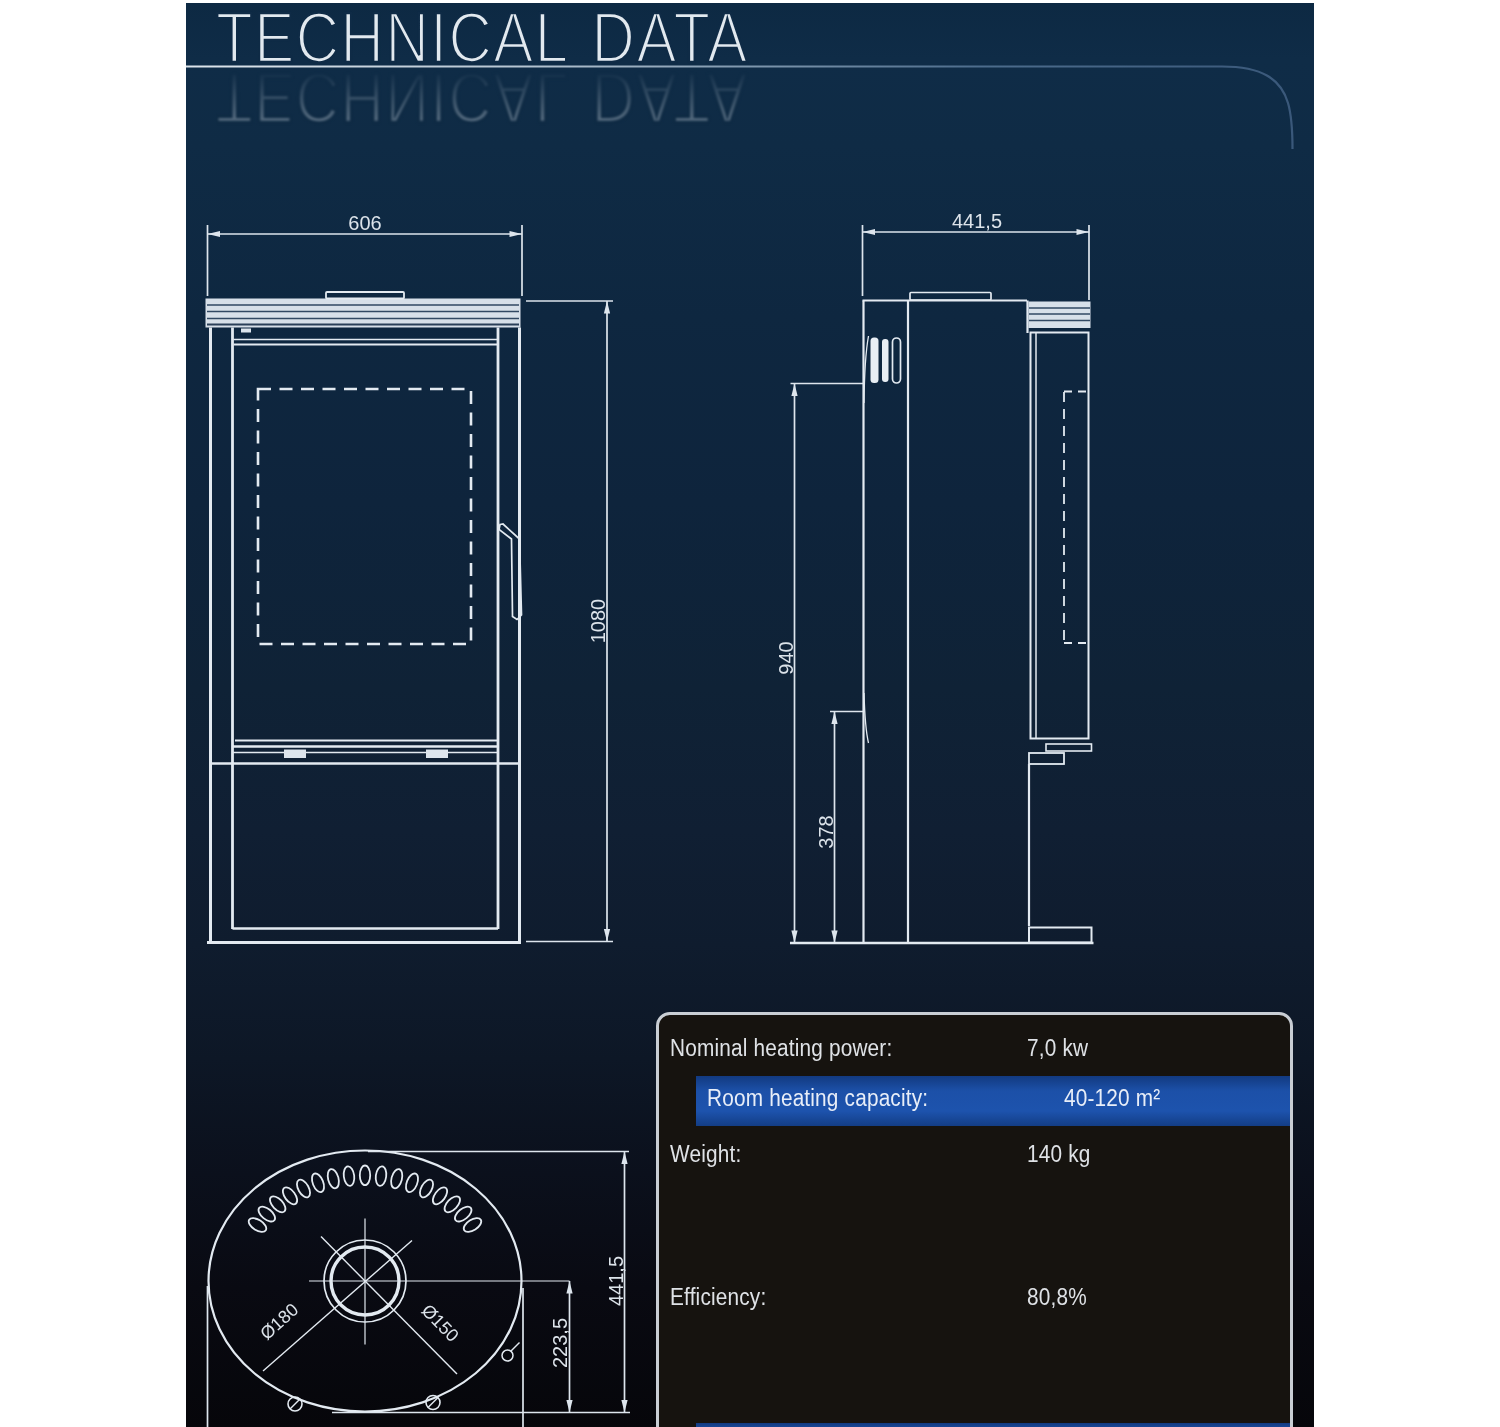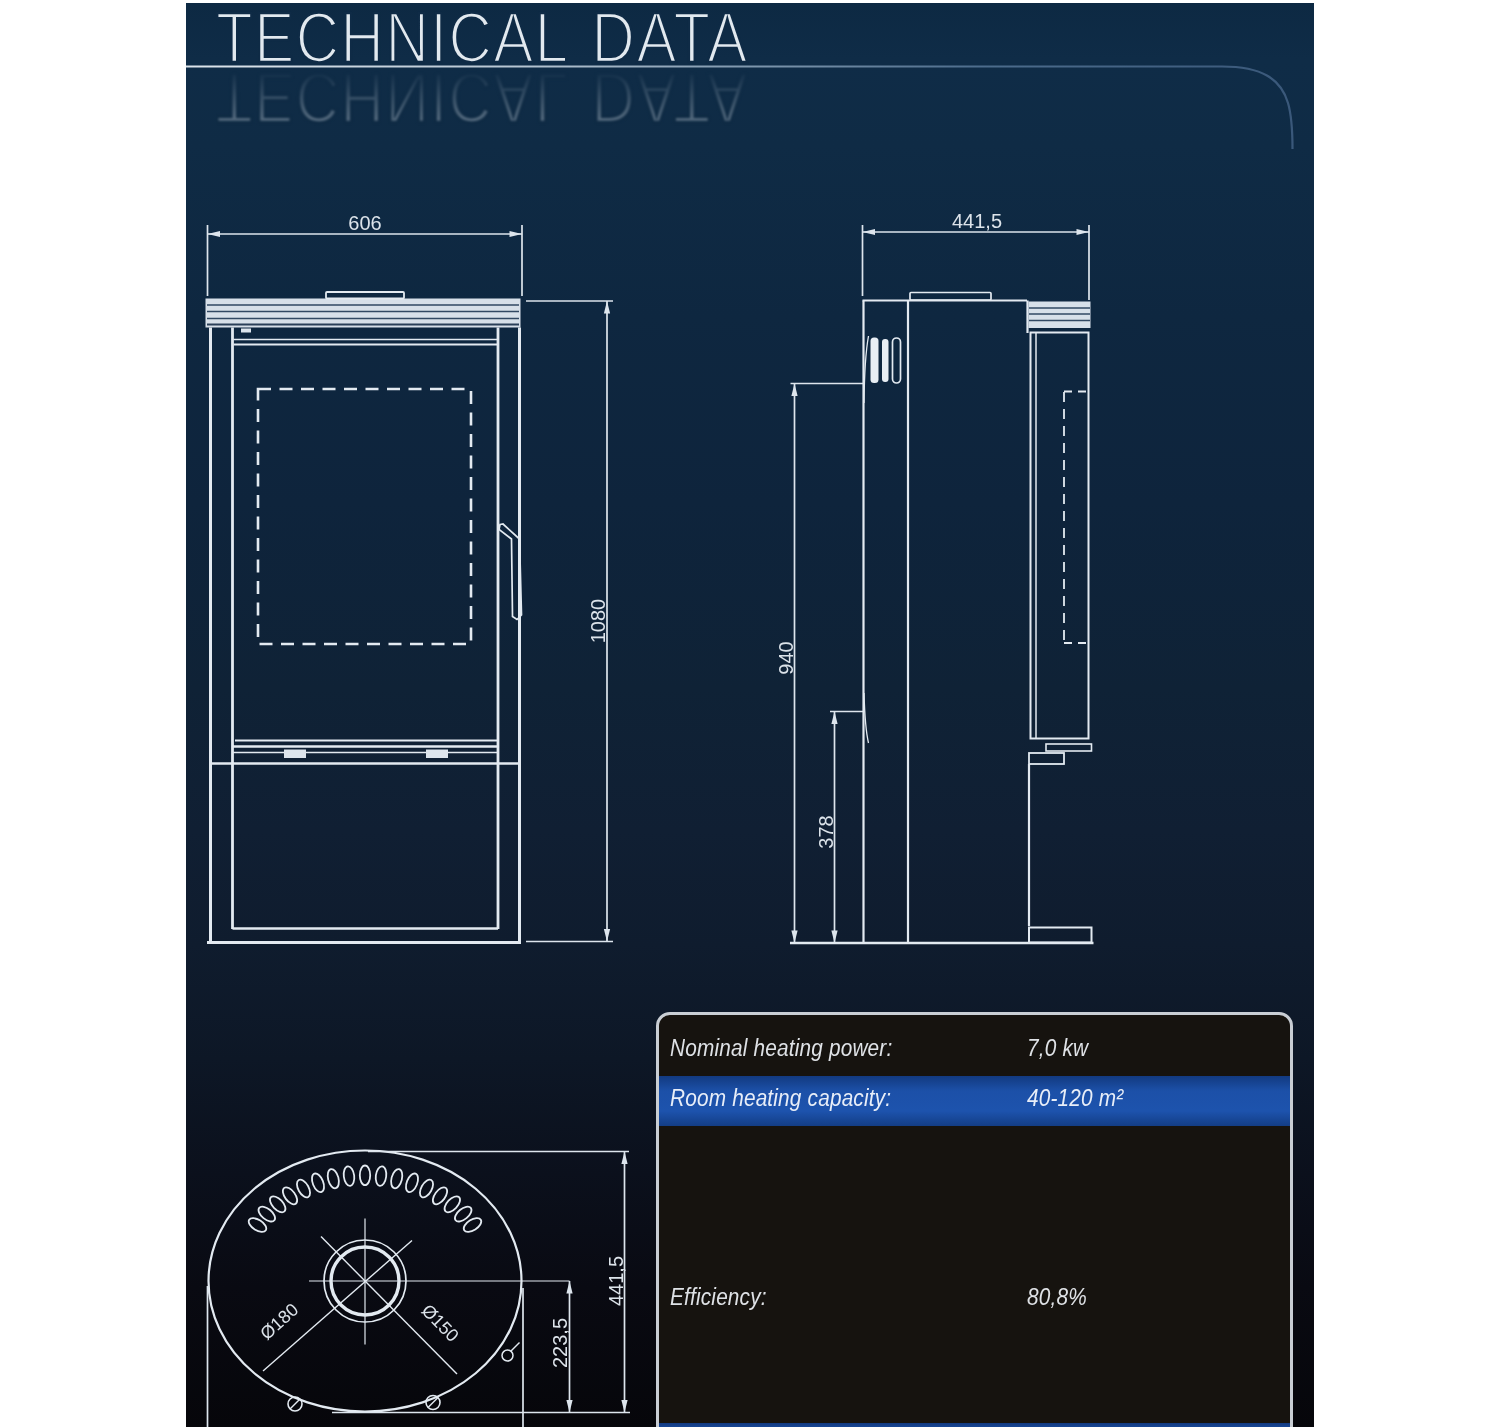--- a/index.html
+++ b/index.html
@@ -13,22 +13,22 @@
 -webkit-text-stroke:2.6px #0f2b46;}
 #titleR{position:absolute;left:30px;top:59px;font-size:71px;line-height:71px;color:#aebbc7;
 letter-spacing:1.8px;word-spacing:7px;white-space:nowrap;transform:scaleX(0.845) scaleY(-1);transform-origin:0 50%;
 opacity:.55;filter:blur(1.1px);
 -webkit-text-stroke:2.6px #0e2941;
 -webkit-mask-image:linear-gradient(180deg,rgba(0,0,0,0) 6%,rgba(0,0,0,.85) 14%,rgba(0,0,0,.4) 55%,rgba(0,0,0,0) 88%);
 mask-image:linear-gradient(180deg,rgba(0,0,0,0) 6%,rgba(0,0,0,.85) 14%,rgba(0,0,0,.4) 55%,rgba(0,0,0,0) 88%);}
 svg{position:absolute;left:0;top:0;}
 #tbl{position:absolute;left:470px;top:1009px;width:631px;height:430px;
 border:3px solid #c9ced4;border-radius:14px;background:#16130f;overflow:hidden;}
-.row{position:absolute;left:0;width:631px;font-style:italic;}
-.blue{background:linear-gradient(180deg,#123a80 0%,#1c50a8 30%,#1d53ad 70%,#133d85 100%);}
+.row{position:absolute;left:0;width:631px;}
+.blue{background:linear-gradient(180deg,#123a80 0%,#1c50a8 30%,#1d53ad 70%,#133d85 100%);margin-left:37px;}
 .lab,.val{position:absolute;font-size:23.5px;line-height:27px;height:27px;color:#dfe2e6;white-space:nowrap;
 transform:scaleX(0.885);transform-origin:0 50%;letter-spacing:0.2px;}
 .lab{left:11px;}
 .val{left:368px;}
 .blue .lab,.blue .val{color:#e8eef8;}
 </style>
 </head>
 <body>
 <div id="page">
 <div id="title">TECHNICAL DATA</div>
@@ -195,19 +195,23 @@
 </svg>
 <div id="tbl">
 <div class="row" style="top:0;height:60.5px">
         <span class="lab" style="top:19.5px">Nominal heating power:</span>
         <span class="val" style="top:19.5px">7,0 kw</span>
       </div>
 <div class="row blue" style="top:60.5px;height:50px">
         <span class="lab" style="top:9px">Room heating capacity:</span>
         <span class="val" style="top:9px">40-120 m²</span>
       </div>
+<div class="row" style="top:110.5px;height:52px">
+        <span class="lab" style="top:15.5px">Weight:</span>
+        <span class="val" style="top:15.5px">140 kg</span>
+      </div>
 <div class="row" style="top:246px;height:63px">
         <span class="lab" style="top:22.5px">Efficiency:</span>
         <span class="val" style="top:22.5px">80,8%</span>
       </div>
 <div class="row blue" style="top:407.5px;height:25px"></div>
 </div>
 </div>
 
 </body></html>

